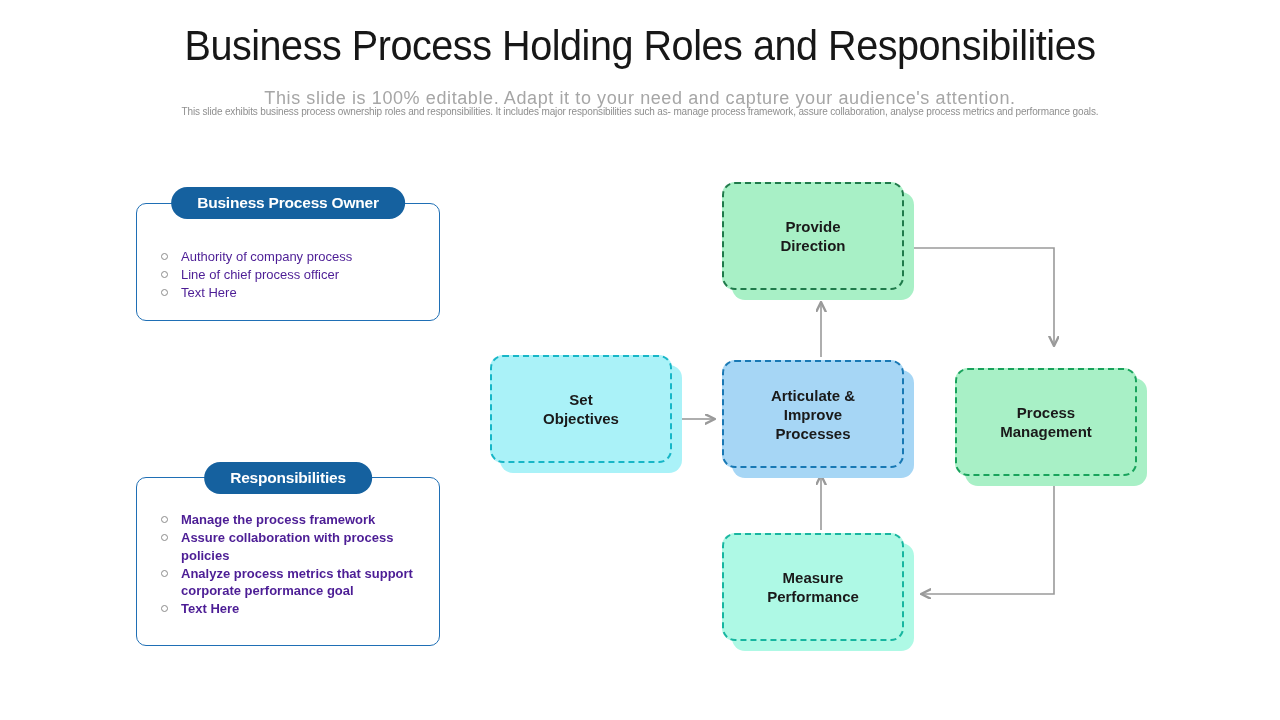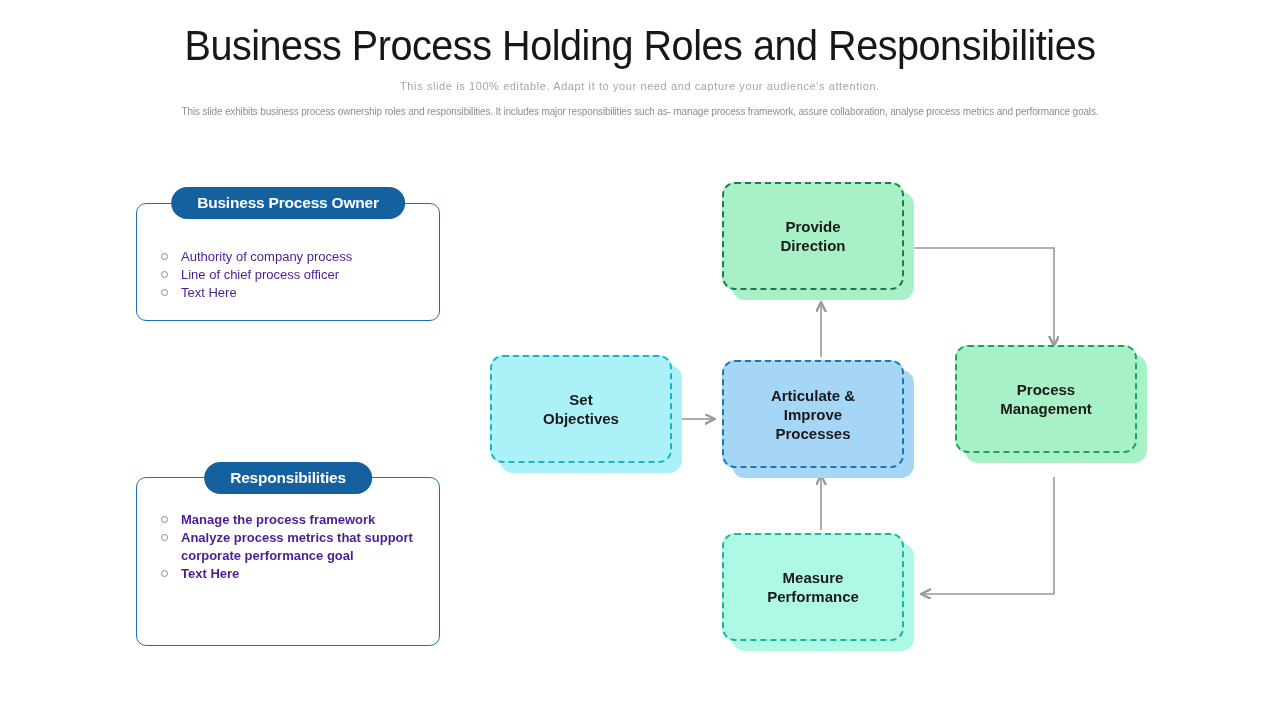--- a/index.html
+++ b/index.html
@@ -28,24 +28,24 @@
     line-height: 50px;
     font-weight: 400;
     color: #171717;
     letter-spacing: -0.5px;
     font-stretch: condensed;
     transform: scaleX(0.92);
     white-space: nowrap;
   }
   .subtitle {
     position: absolute;
-    left: 0; top: 80px;
+    left: 0; top: 88px;
     width: 1280px;
     text-align: center;
-    font-size: 11px;
+    font-size: 18px;
     letter-spacing: 0.6px;
     color: #a6a6a6;
   }
   .desc {
     position: absolute;
     left: 130px; top: 104px;
     width: 1020px;
     text-align: center;
     font-size: 10px;
     line-height: 15px;
@@ -147,21 +147,21 @@
     font-weight: bold;
     line-height: 19px;
     color: #1a1a1a;
     white-space: pre-line;
   }
 
   
   #node-provide   { left: 722px; top: 182px;  width: 182px; height: 108px; }
   #node-set       { left: 490px; top: 355px;  width: 182px; height: 108px; }
   #node-articulate{ left: 722px; top: 360px;  width: 182px; height: 108px; }
-  #node-process   { left: 955px; top: 345px;  width: 182px; height: 108px; }
+  #node-process   { left: 955px; top: 368px;  width: 182px; height: 108px; }
   #node-measure   { left: 722px; top: 533px;  width: 182px; height: 108px; }
 
   .svg-lines {
     position: absolute;
     left: 0; top: 0;
     width: 1280px; height: 720px;
     pointer-events: none;
   }
 </style>
 </head>
@@ -179,20 +179,21 @@
       <li><span class="bullet"></span><span>Authority of company process</span></li>
       <li><span class="bullet"></span><span>Line of chief process officer</span></li>
       <li><span class="bullet"></span><span>Text Here</span></li>
     </ul>
   </div>
 
   <div class="panel" id="panel-resp" style="border-color: rgb(31, 111, 181);">
     <div class="panel-pill" style="background: rgb(21, 97, 159);">Responsibilities</div>
     <ul class="panel-list">
       <li><span class="bullet"></span><span>Manage the process framework</span></li>
+      <li><span class="bullet"></span><span>Assure collaboration with process policies</span></li>
       <li><span class="bullet"></span><span>Analyze process metrics that support corporate performance goal</span></li>
       <li><span class="bullet"></span><span>Text Here</span></li>
     </ul>
   </div>
 
   <div id="flow">
 
     <svg class="svg-lines" viewBox="0 0 1280 720">
       <defs>
         <marker id="arrowhead" markerWidth="7" markerHeight="7" refX="5.6" refY="3.2" orient="auto" markerUnits="strokeWidth">

